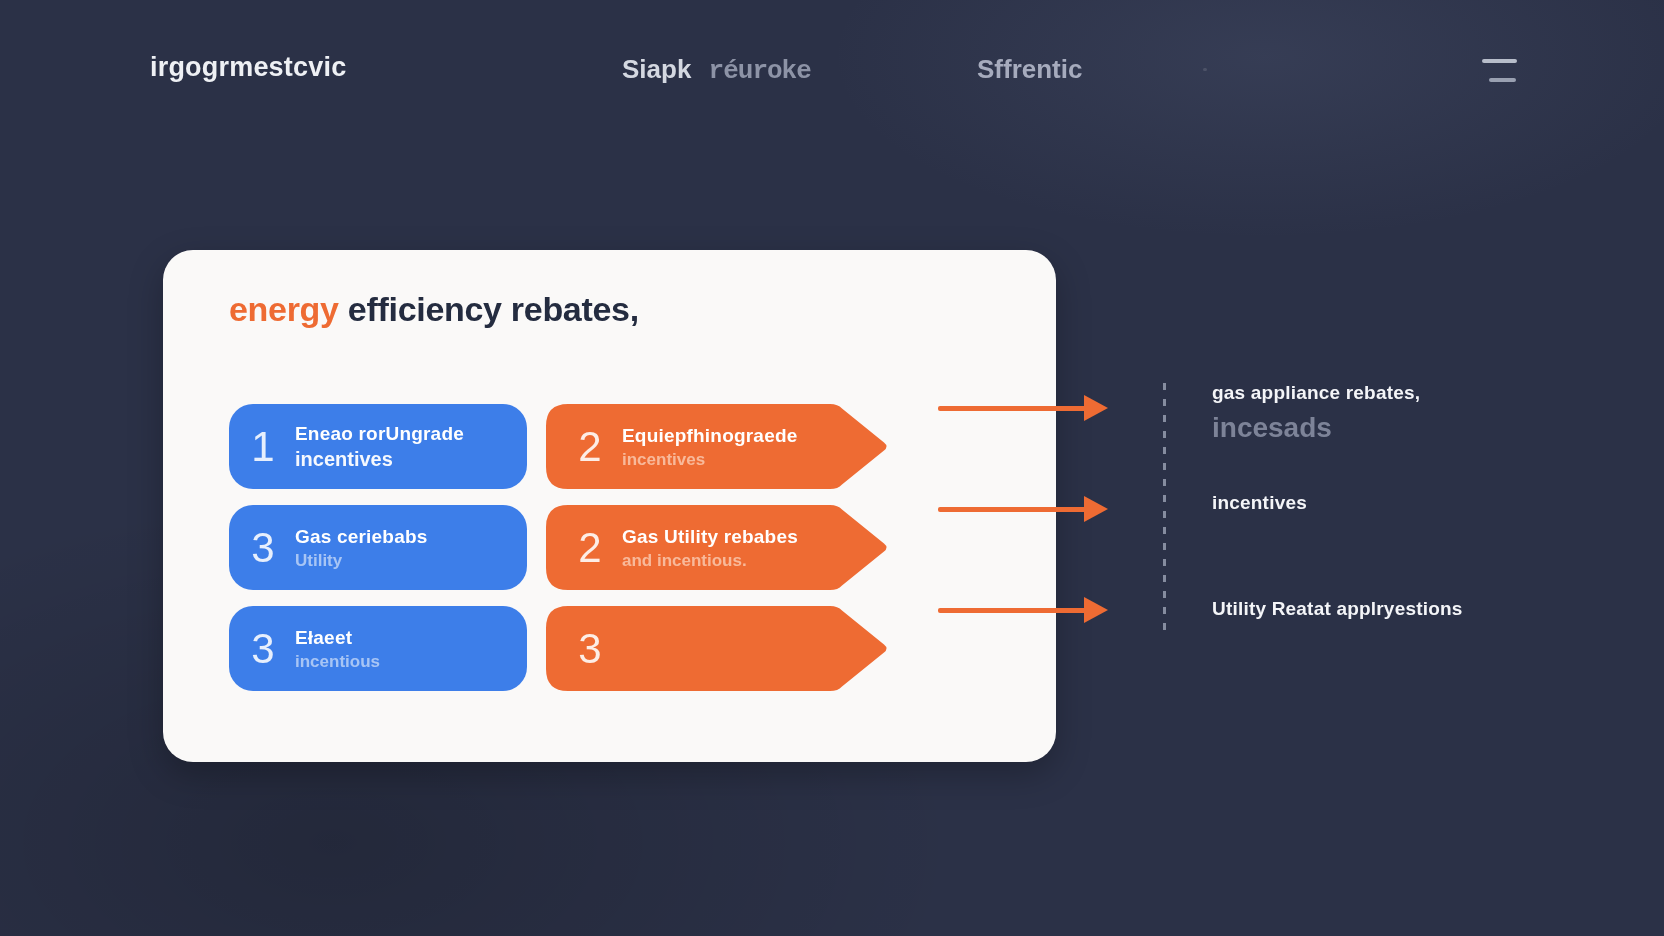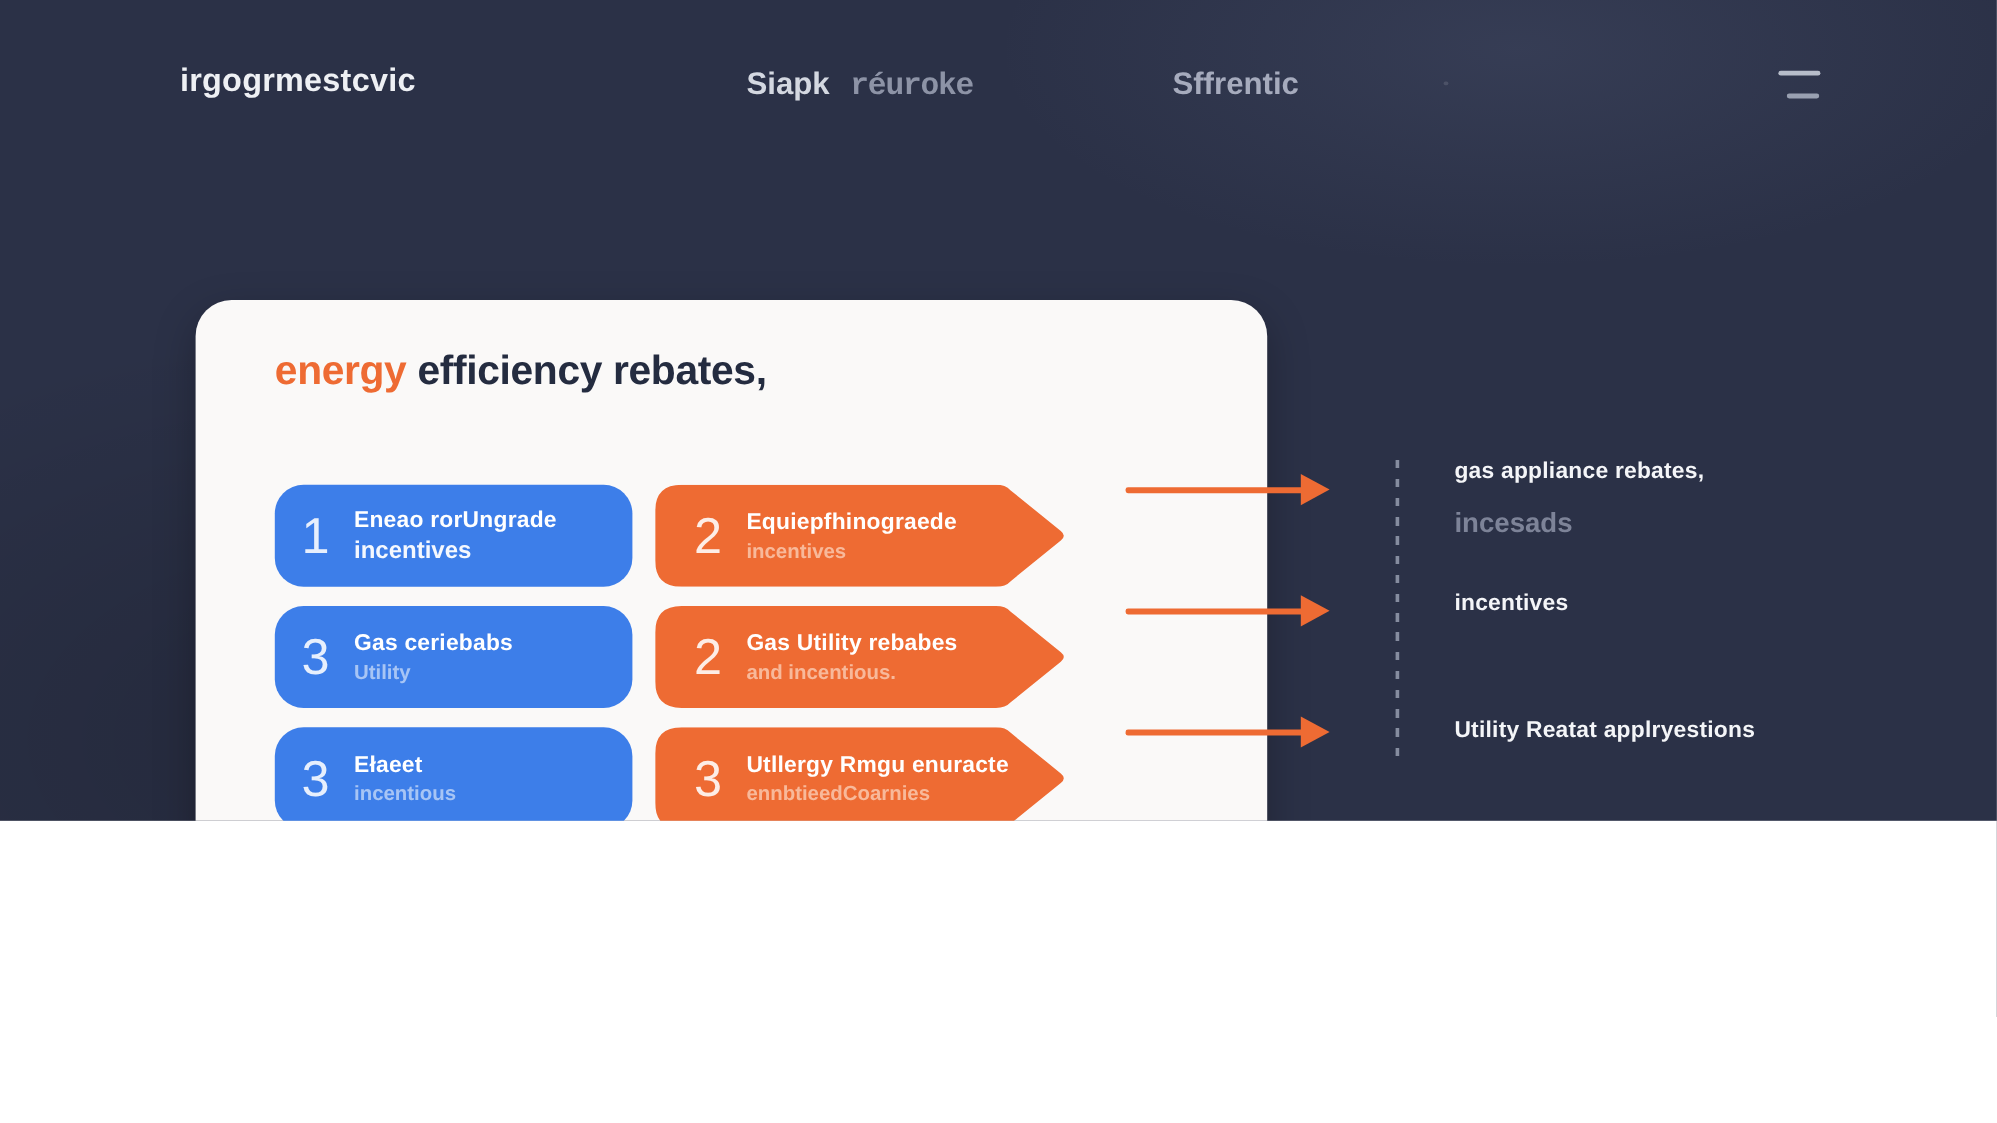--- a/index.html
+++ b/index.html
@@ -1,18 +1,18 @@
 <!DOCTYPE html>
 <html style="--bg-navy: #2b3147; --card-bg: #faf9f8; --accent-blue: #3d7ee9; --accent-orange: #ee6b33; --title-dark: #242c40; --text-white: #f4f5f8;"><head>
 <meta charset="utf-8">
 <style>
   html,body{margin:0;padding:0;}
   body{font-family:"Liberation Sans",sans-serif;}
   .stage{
-    position:relative;width:1664px;height:684px;overflow:hidden;
+    position:relative;width:1664px;height:936px;overflow:hidden;
     background:
       radial-gradient(ellipse 620px 260px at 76% 6%, rgba(120,132,168,.14), transparent 70%),
       radial-gradient(ellipse 900px 500px at 20% 90%, rgba(0,0,0,.18), transparent 70%),
       var(--bg-navy,#2b3147);
   }
   
   .logo{position:absolute;left:150px;top:52px;font-size:27px;font-weight:700;color:#eef0f4;letter-spacing:.2px;}
   .nav-center{position:absolute;left:622px;top:54px;font-size:26px;font-weight:700;}
   .nav-center .primary{color:#d4d8e1;}
   .nav-center .secondary{color:#8d93a6;margin-left:10px;letter-spacing:-1px;font-family:Liberation Mono, monospace;}
@@ -50,21 +50,21 @@
   .flow-arrow .line{position:absolute;left:0;top:11px;width:148px;height:5px;background:var(--accent-orange,#ee6b33);border-radius:2px;}
   .flow-arrow .head{position:absolute;left:146px;top:0;width:0;height:0;border-top:13px solid transparent;border-bottom:13px solid transparent;border-left:24px solid var(--accent-orange,#ee6b33);}
   
   .dashed-line{
     position:absolute;left:1163px;top:383px;width:3px;height:253px;
     background:repeating-linear-gradient(to bottom, rgba(164,171,189,.75) 0 7px, transparent 7px 16px);
   }
   
   .outcome{position:absolute;left:1212px;color:var(--text-white,#f4f5f8);}
   .outcome .o-line{font-size:19px;font-weight:700;line-height:33px;letter-spacing:.2px;}
-  .outcome .o-sub{font-size:23px;font-weight:600;color:rgba(146,153,173,.8);margin-top:13px;}
+  .outcome .o-sub{font-size:28px;font-weight:600;color:rgba(146,153,173,.8);margin-top:3px;}
   .outcome.o1{top:376px}.outcome.o2{top:486px}.outcome.o3{top:592px}
   
   .speck{position:absolute;left:1203px;top:68px;width:4px;height:3px;background:rgba(255,255,255,.12);border-radius:2px;}
 </style>
 </head>
 <body>
 
 <div class="stage">
 
   <div class="logo">irgogrmestcvic</div>
@@ -132,24 +132,20 @@
           <span class="lines">
             <span class="l1">Ełaeet</span>
             <span class="l2">incentious</span>
           </span>
         </div>
         <div class="box box-orange">
           <svg class="shape" viewBox="0 0 343 85" preserveAspectRatio="none" aria-hidden="true">
             <path d="M22 0 H284 Q292 0 296 4.5 L338 38.5 Q343 42.5 338 46.5 L296 80.5 Q292 85 284 85 H22 Q0 85 0 63 V22 Q0 0 22 0 Z"></path>
           </svg>
           <span class="num">3</span>
-          <span class="lines">
-            <span class="l1">Utllergy Rmgu enuracte</span>
-            <span class="l2">ennbtieedCoarnies</span>
-          </span>
         </div>
       </div>
 
     </div>
   </div>
 
   <div class="flow-arrow a1">
       <span class="line"></span>
       <span class="head"></span>
     </div>

